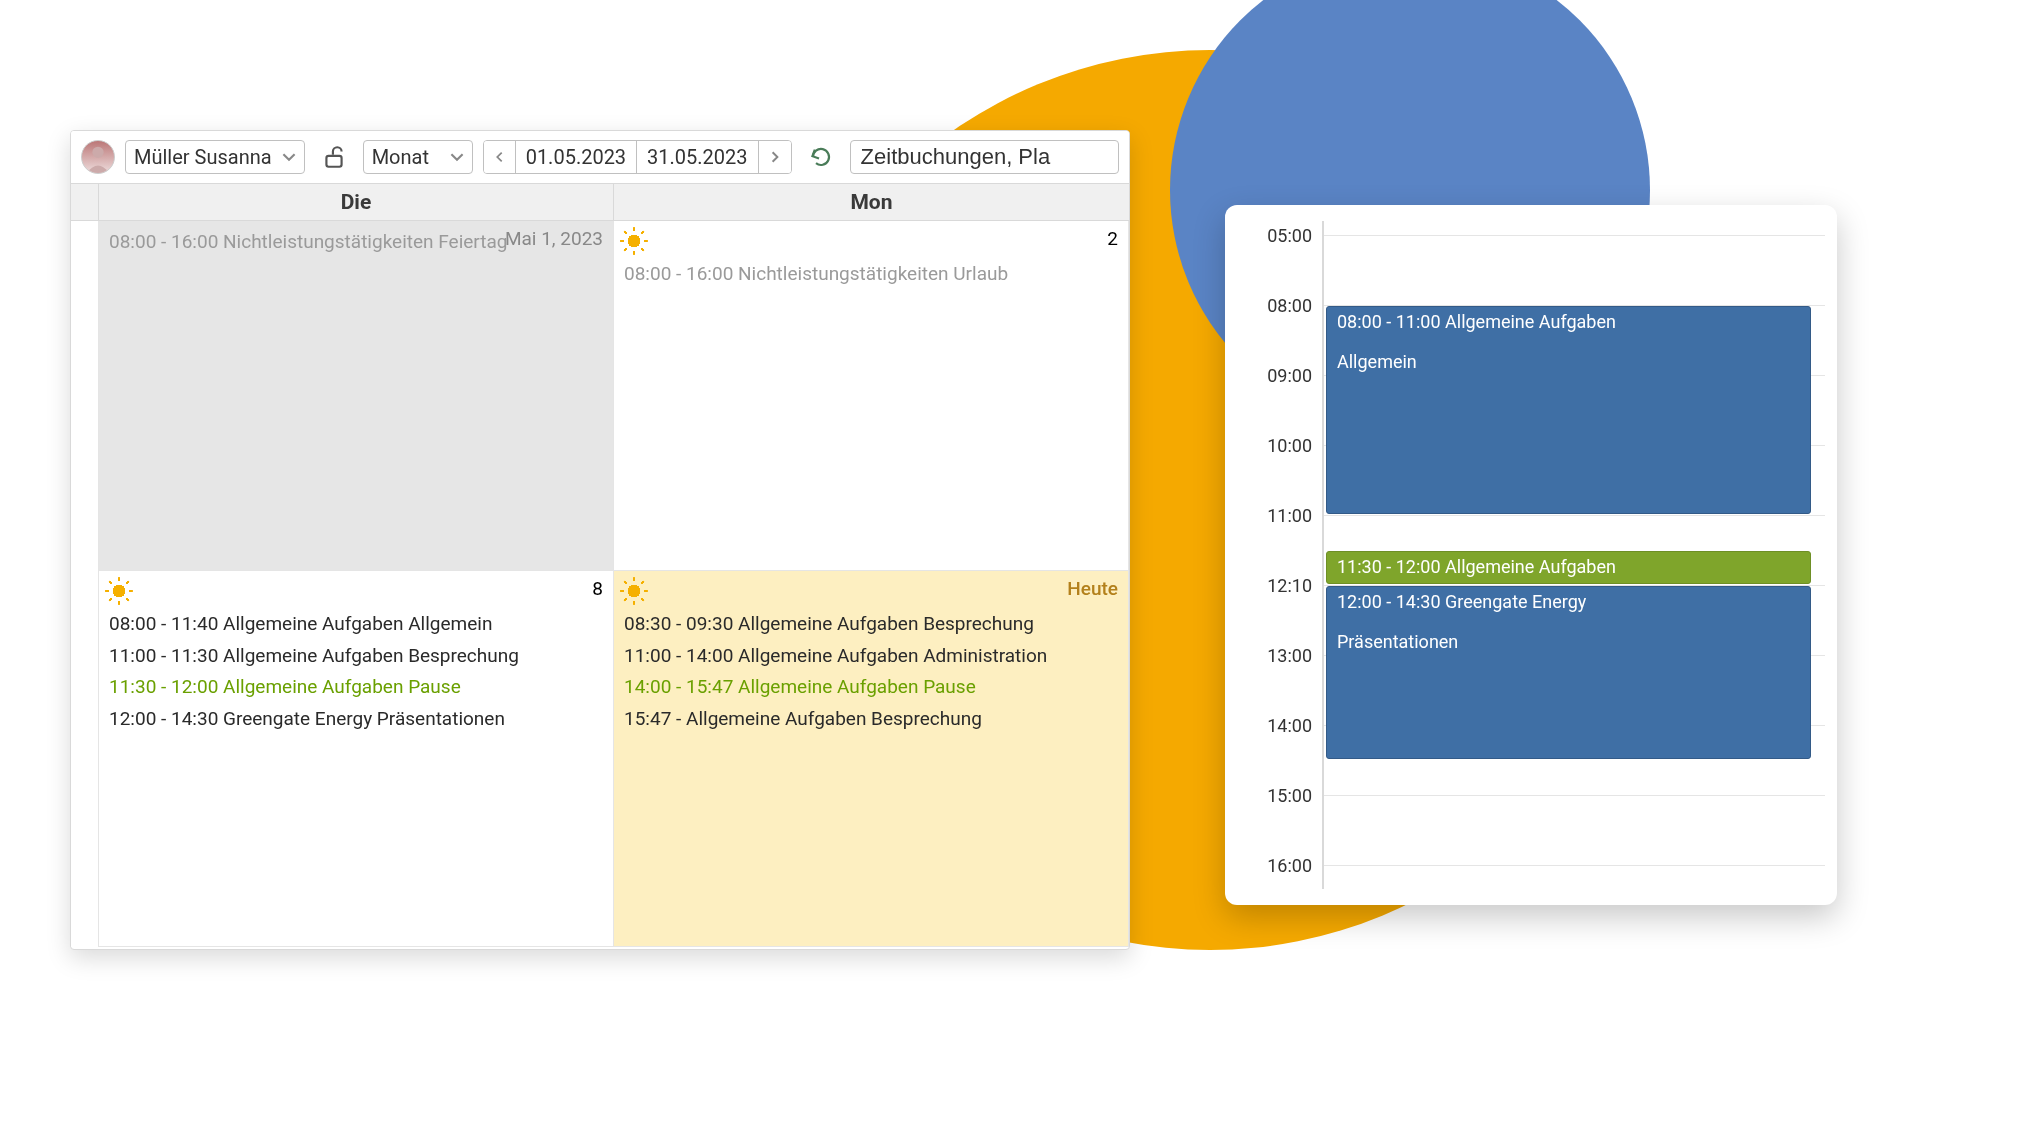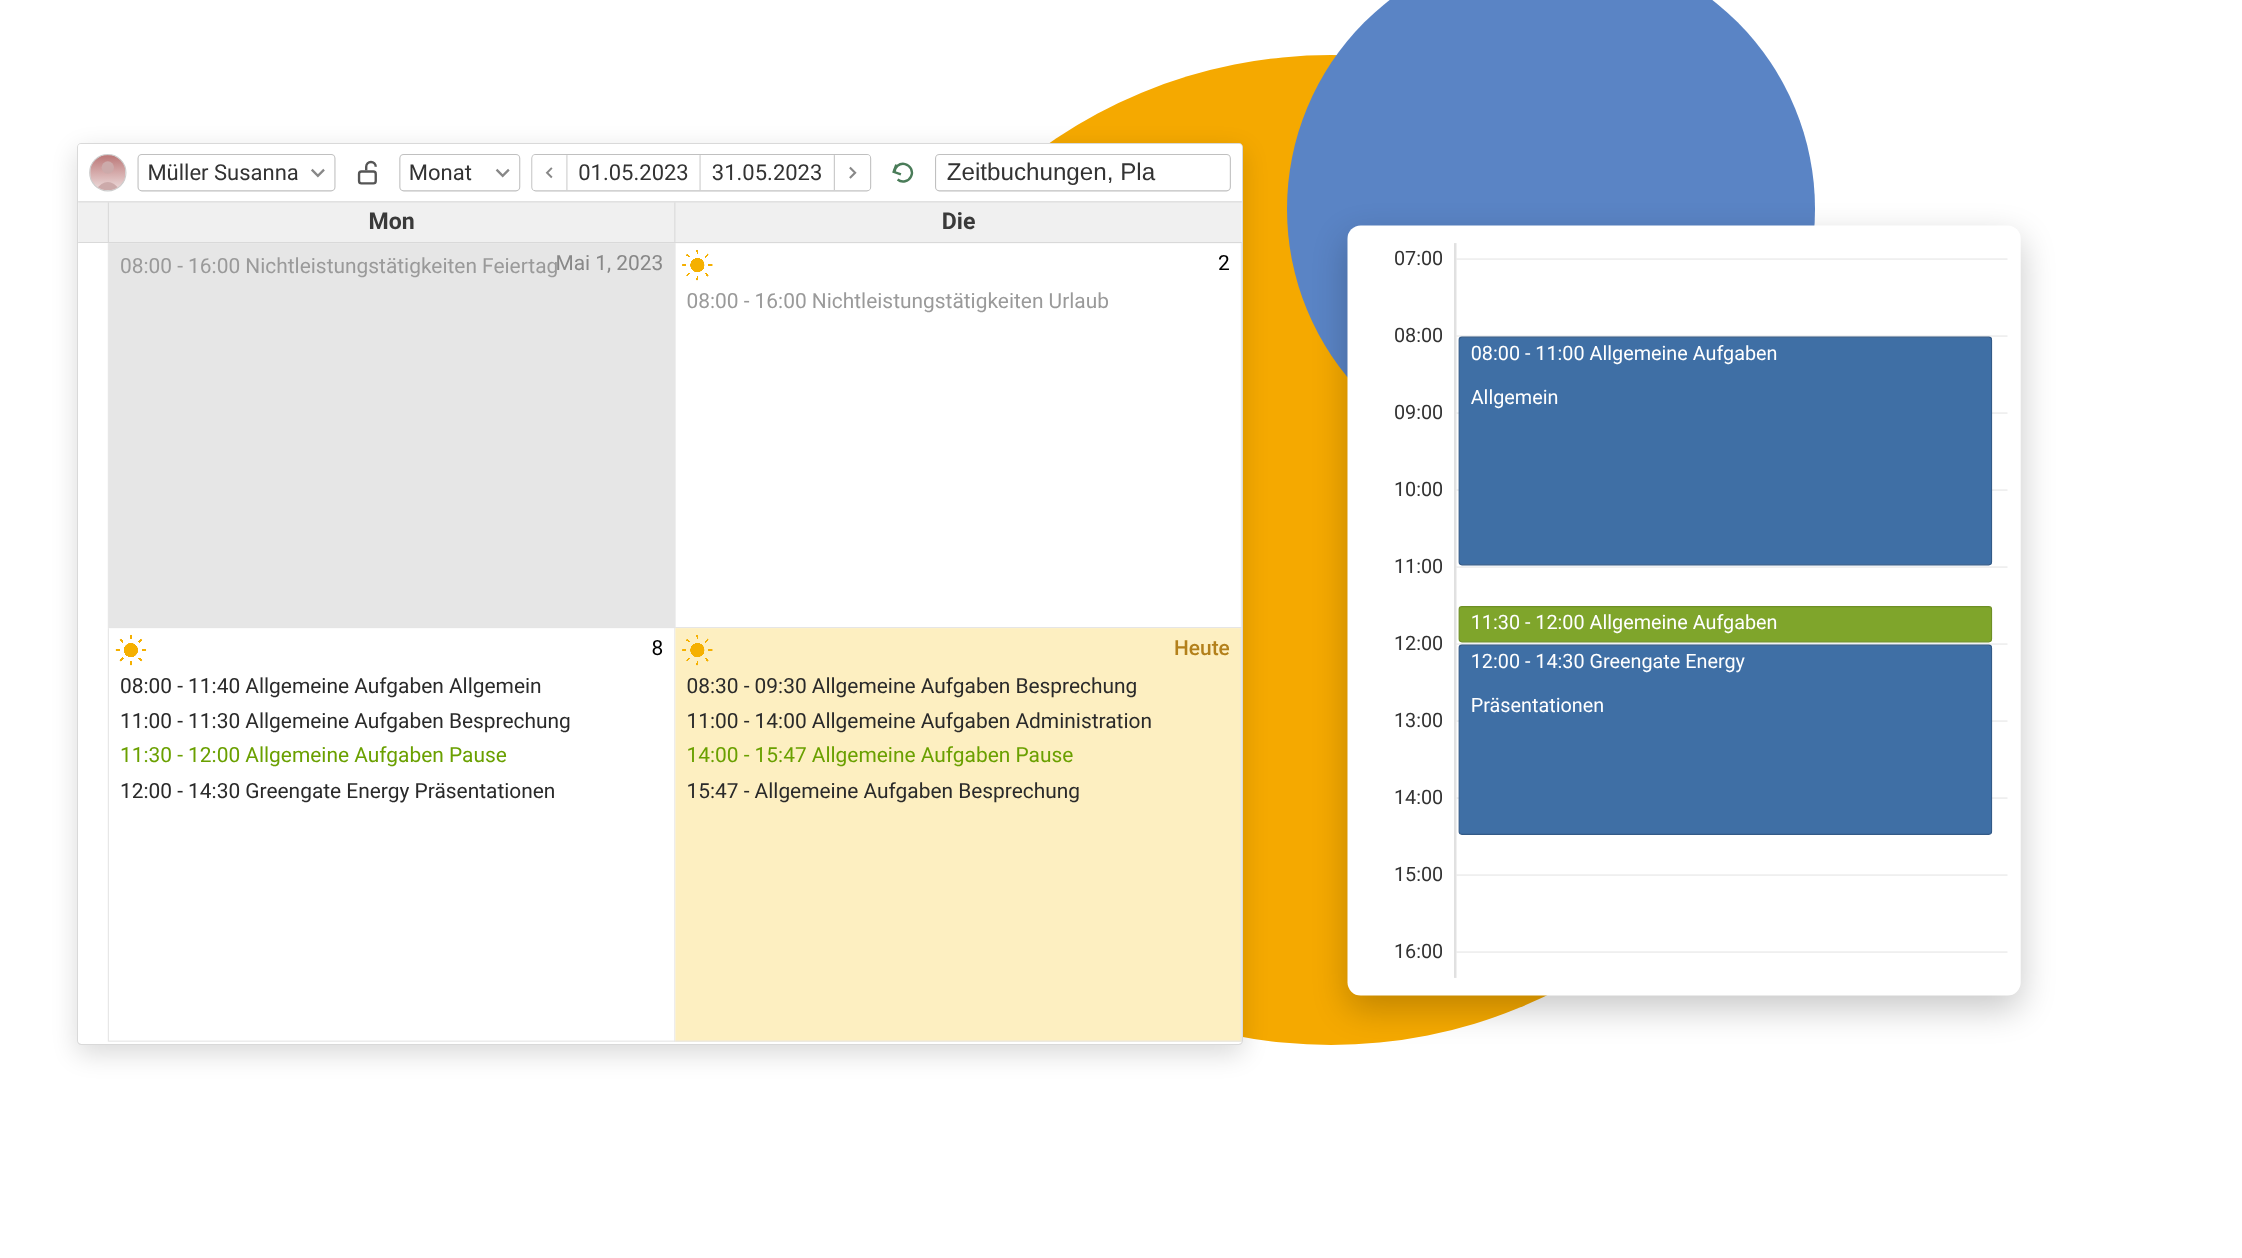--- a/index.html
+++ b/index.html
@@ -182,22 +182,22 @@
         <svg width="24" height="24" viewBox="0 0 24 24">
           <path d="M4 12 a8 8 0 1 1 3 6.2" fill="none" stroke="#4a7c59" stroke-width="2.2"></path>
           <path d="M4 5 L4 12 L11 12" fill="none" stroke="#4a7c59" stroke-width="2.2" transform="rotate(20 6 10)"></path>
         </svg>
       </div>
       <input class="searchbox" value="Zeitbuchungen, Pla" style="">
     </div>
 
     <div class="weekhead">
       <div class="corner"></div>
+      <div class="daylbl">Die</div>
       <div class="daylbl">Mon</div>
-      <div class="daylbl">Die</div>
     </div>
 
     <div class="grid">
       <div class="gutter"></div>
 
       <div class="cell grey">
         <span class="datelabel muted">Mai 1, 2023</span>
         <div class="evt muted">08:00 - 16:00 Nichtleistungstätigkeiten Feiertag</div>
       </div>
 
@@ -225,26 +225,26 @@
         <div class="evt normal">11:00 - 14:00 Allgemeine Aufgaben Administration</div>
         <div class="evt green">14:00 - 15:47 Allgemeine Aufgaben Pause</div>
         <div class="evt normal">15:47 - Allgemeine Aufgaben Besprechung</div>
       </div>
     </div>
   </div>
 
   <div class="daycard">
     <div class="inner">
       <div class="timecol">
-          <div class="tick" style="top: 14px;">07:00</div>
+          <div class="tick" style="top: 14px;">05:00</div>
           <div class="tick" style="top: 84px;">08:00</div>
           <div class="tick" style="top: 154px;">09:00</div>
           <div class="tick" style="top: 224px;">10:00</div>
           <div class="tick" style="top: 294px;">11:00</div>
-          <div class="tick" style="top: 364px;">12:00</div>
+          <div class="tick" style="top: 364px;">12:10</div>
           <div class="tick" style="top: 434px;">13:00</div>
           <div class="tick" style="top: 504px;">14:00</div>
           <div class="tick" style="top: 574px;">15:00</div>
           <div class="tick" style="top: 644px;">16:00</div>
         </div>
       <div class="slotcol">
           <div class="hline" style="top: 14px;"></div>
           <div class="hline" style="top: 84px;"></div>
           <div class="hline" style="top: 154px;"></div>
           <div class="hline" style="top: 224px;"></div>

